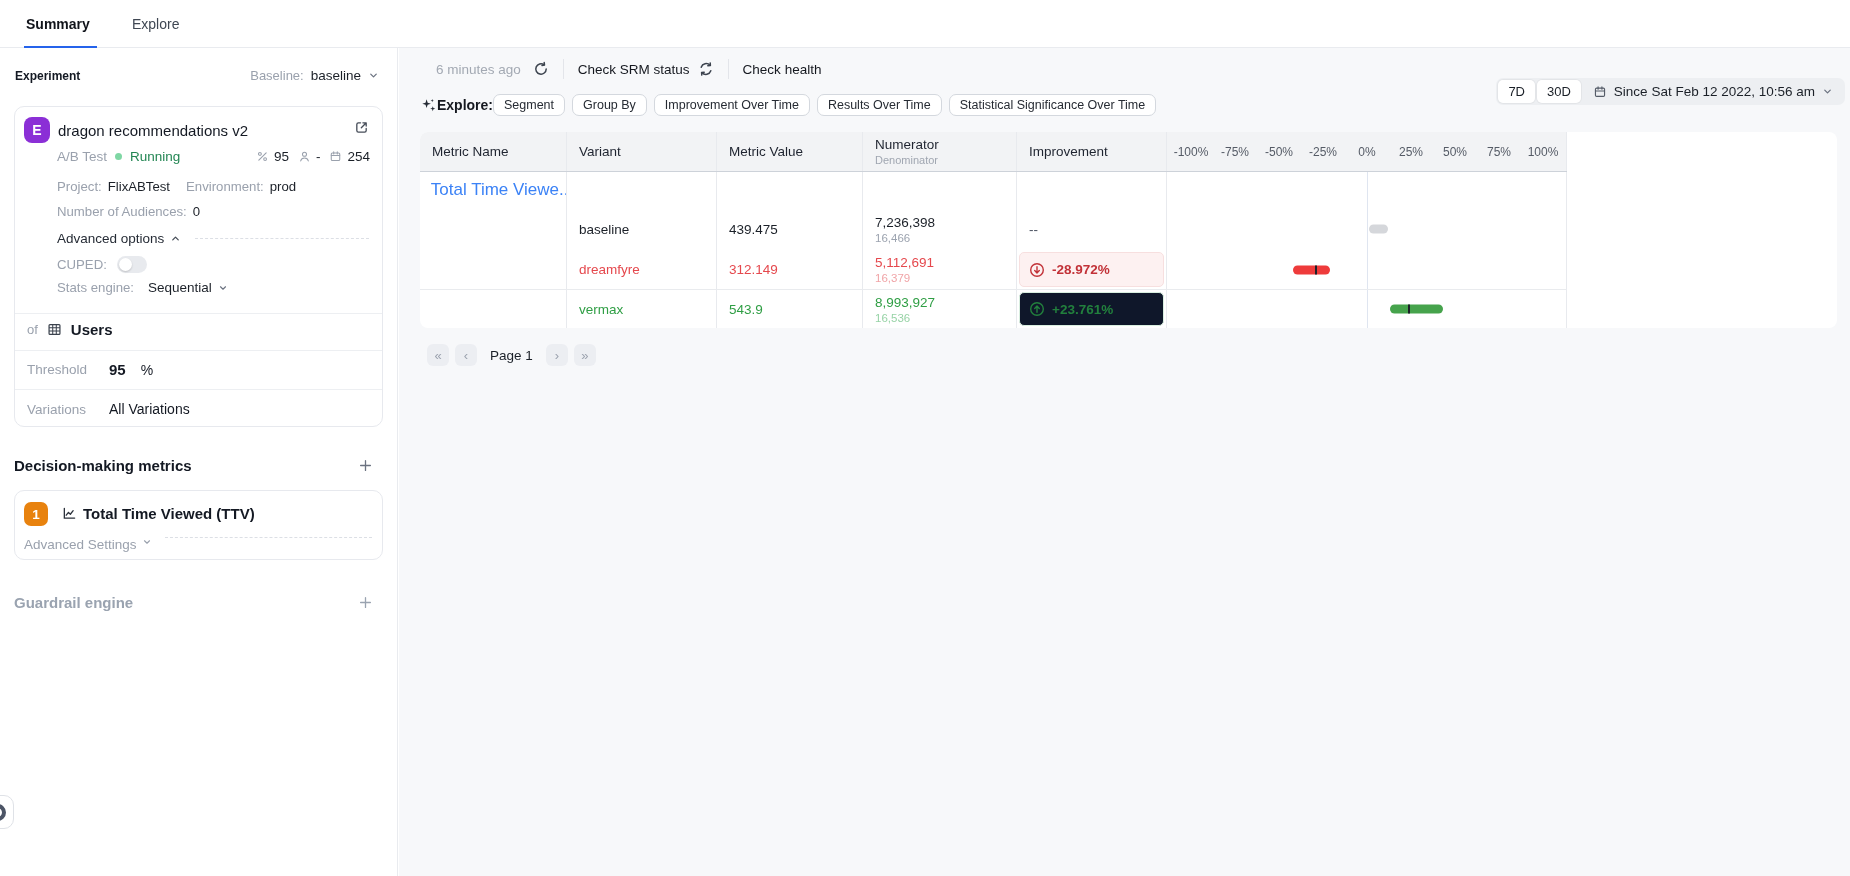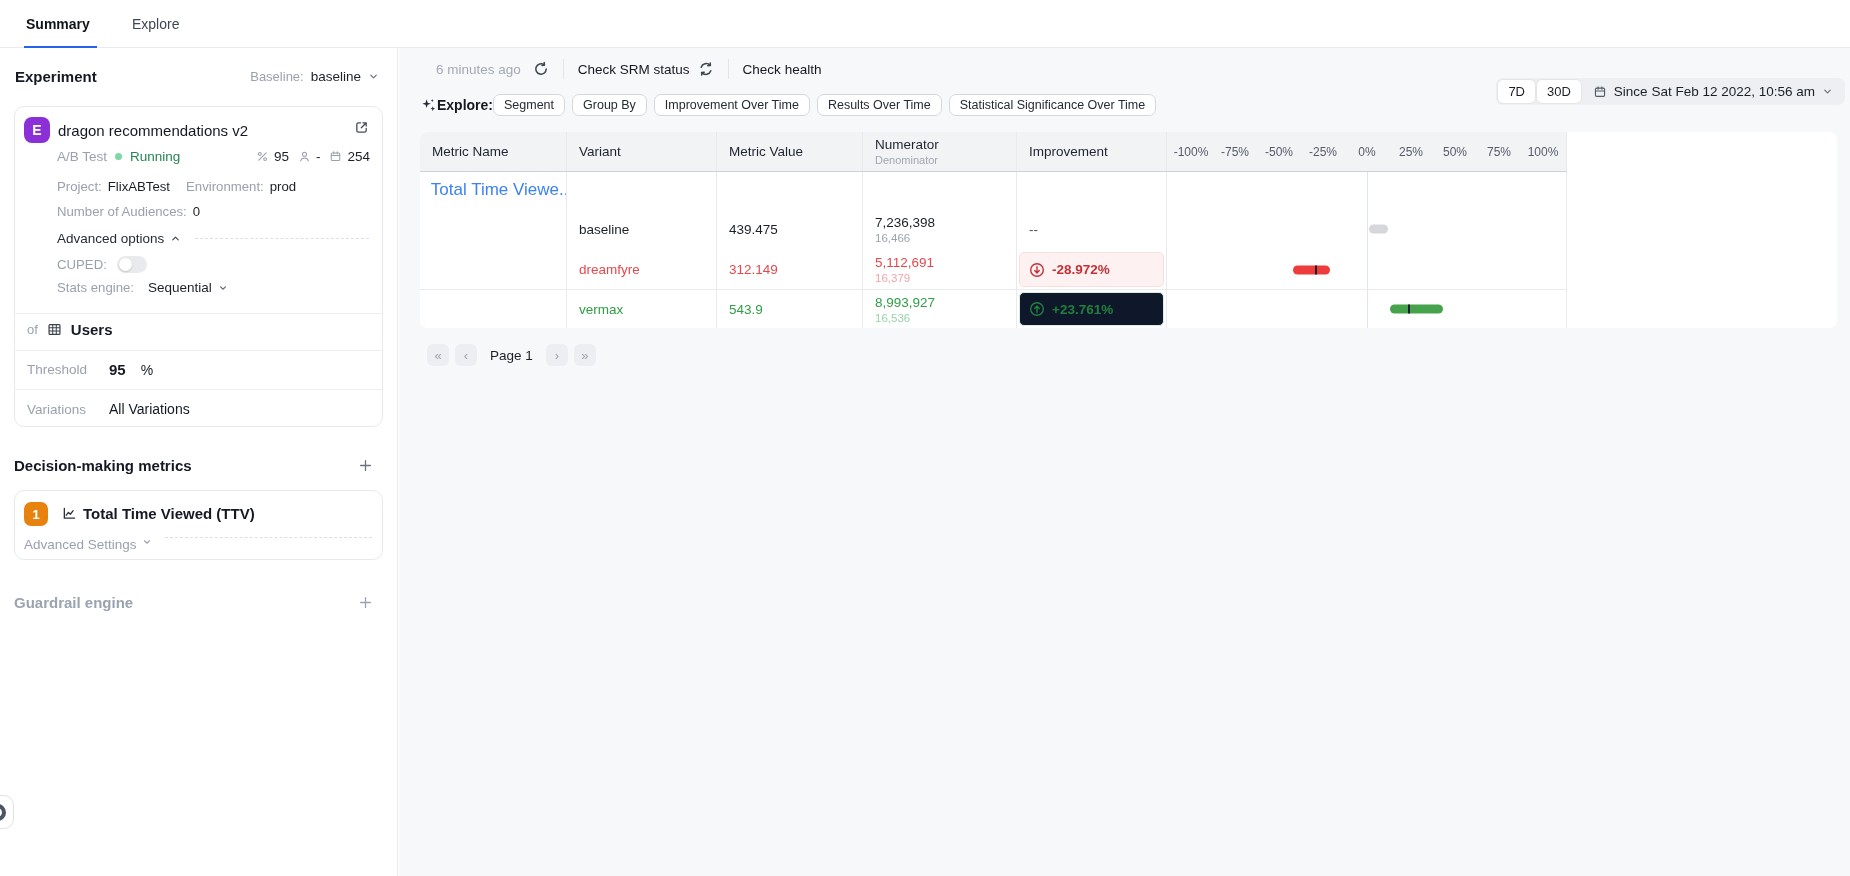--- a/index.html
+++ b/index.html
@@ -10,21 +10,21 @@
   
   .topbar { position:absolute; top:0; left:0; width:1850px; height:48px; background:#fff; border-bottom:1px solid #e9ebef; z-index:6; }
   .tab { position:absolute; top:0; height:47px; display:flex; align-items:center; font-size:14px; cursor:pointer; }
   .tab-summary { left:26px; font-weight:700; color:#10131a; }
   .tab-explore { left:132px; font-weight:500; color:#3f4753; }
   .tab-underline { position:absolute; left:24px; bottom:-1px; width:73px; height:2px; background:#2563eb; }
 
   
   .sidebar { position:absolute; top:48px; left:0; width:398px; bottom:0; background:#fff; border-right:1px solid #e9ebef; z-index:5; }
   .sb-head { position:absolute; top:20px; left:15px; right:18px; display:flex; align-items:center; }
-  .sb-title { font-size:15px; font-weight:600; color:#141923; }
+  .sb-title { font-size:12px; font-weight:600; color:#141923; }
   .baseline-ctl { margin-left:auto; display:flex; align-items:center; gap:7px; cursor:pointer; }
   .baseline-label { font-size:13px; color:#9aa1ad; }
   .baseline-value { font-size:13.5px; color:#1b2028; }
 
   .exp-card { position:absolute; top:58px; left:14px; width:369px; height:321px; border:1px solid #e7e9ee; border-radius:10px; background:#fff; }
   .exp-badge { position:absolute; left:9px; top:10px; width:26px; height:26px; border-radius:8px; background:#8b2fd6; color:#fff; font-size:14px; font-weight:700; display:flex; align-items:center; justify-content:center; }
   .exp-name { position:absolute; left:43px; top:15px; font-size:15px; color:#141923; }
   .ext-link { position:absolute; right:13px; top:13px; color:#454c58; cursor:pointer; }
   .status-line { position:absolute; left:42px; top:42px; display:flex; align-items:center; gap:8px; font-size:13.5px; }
   .ab-label { color:#9aa1ad; }

